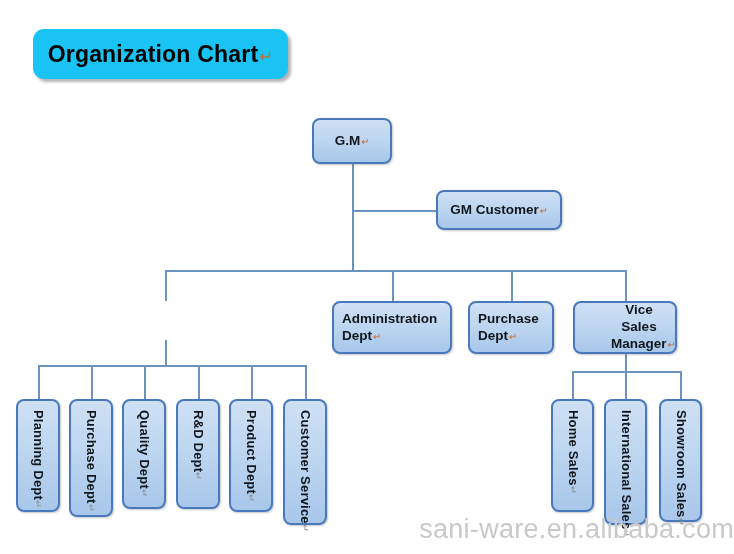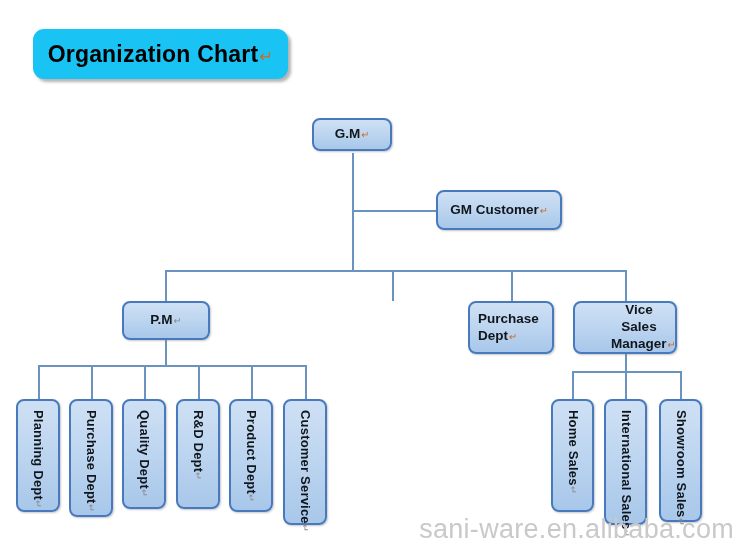--- a/index.html
+++ b/index.html
@@ -149,32 +149,32 @@
   <div class="line v" style="left:198px; top:365px; height:34px;"></div>
   <div class="line v" style="left:251px; top:365px; height:34px;"></div>
   <div class="line v" style="left:305px; top:365px; height:34px;"></div>
 
   <div class="line v" style="left:625px; top:354px; height:17px;"></div>
   <div class="line h" style="left:572px; top:371px; width:108px;"></div>
   <div class="line v" style="left:572px; top:371px; height:28px;"></div>
   <div class="line v" style="left:625px; top:371px; height:28px;"></div>
   <div class="line v" style="left:680px; top:371px; height:28px;"></div>
 
-  <div class="node horiz center-align" style="left:312px; top:118px; width:80px; height:33px;">
+  <div class="node horiz center-align" style="left:312px; top:118px; width:80px; height:46px;">
     <span class="node-label"><span>G.M</span><span class="pilcrow orange">↵</span></span>
   </div>
 
   <div class="node horiz center-align" style="left:436px; top:190px; width:126px; height:40px;">
     <span class="node-label"><span>GM Customer</span><span class="pilcrow orange">↵</span></span>
   </div>
 
-  <div class="node horiz center-align" style="left:122px; top:301px; width:88px; height:39px;">
-    <span class="node-label"><span>P.M</span><span class="pilcrow gray">↵</span></span>
-  </div>
-
+
+  <div class="node horiz left-align" style="left:332px; top:301px; width:120px; height:53px;">
+    <span class="node-label"><span>Administration Dept</span><span class="pilcrow orange">↵</span></span>
+  </div>
 
   <div class="node horiz left-align" style="left:468px; top:301px; width:86px; height:53px;">
     <span class="node-label"><span>Purchase Dept</span><span class="pilcrow orange">↵</span></span>
   </div>
 
   <div class="node horiz center-align" style="left:573px; top:301px; width:104px; height:53px;padding-left:36px;">
     <span class="node-label"><span>Vice  Sales Manager</span><span class="pilcrow orange">↵</span></span>
   </div>
 
   <div class="node vert" style="left:16px; top:399px; width:44px; height:113px;">

